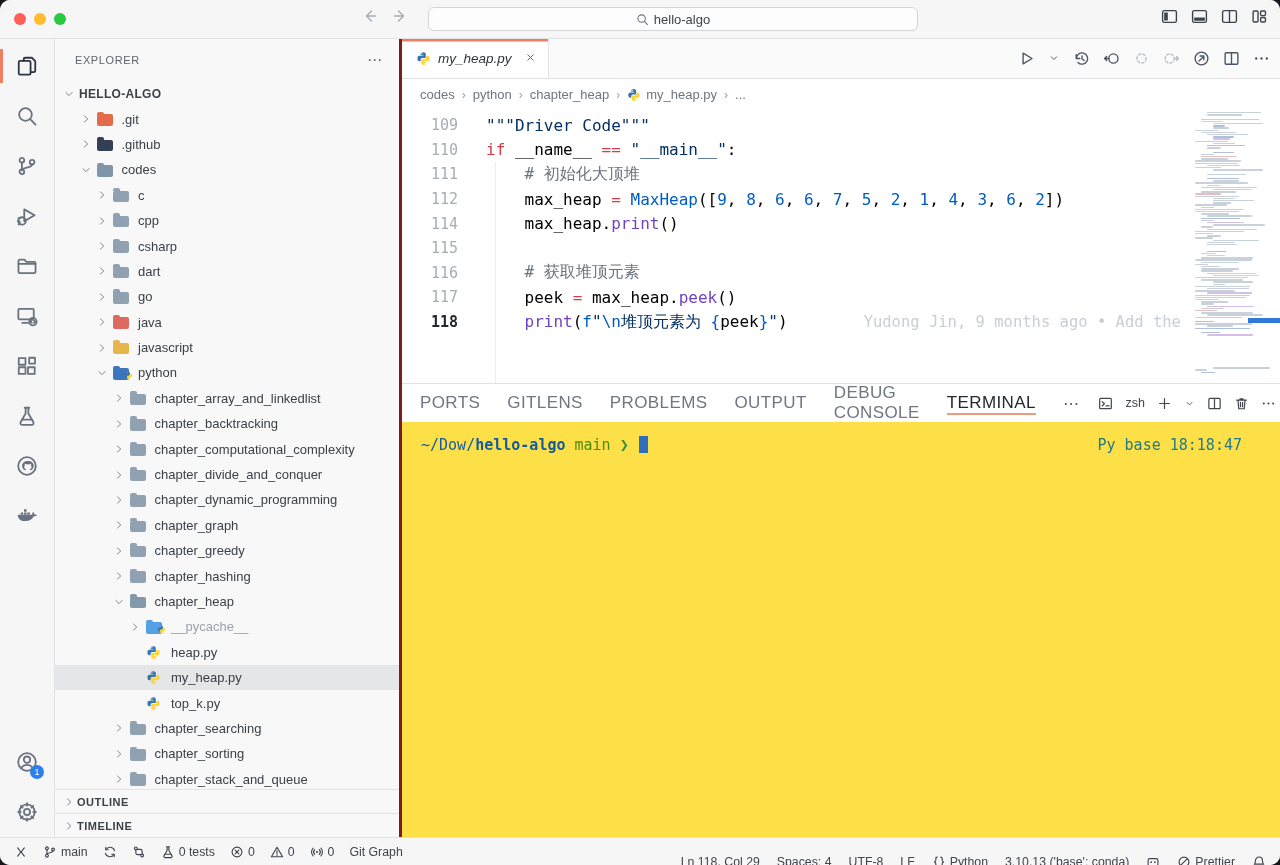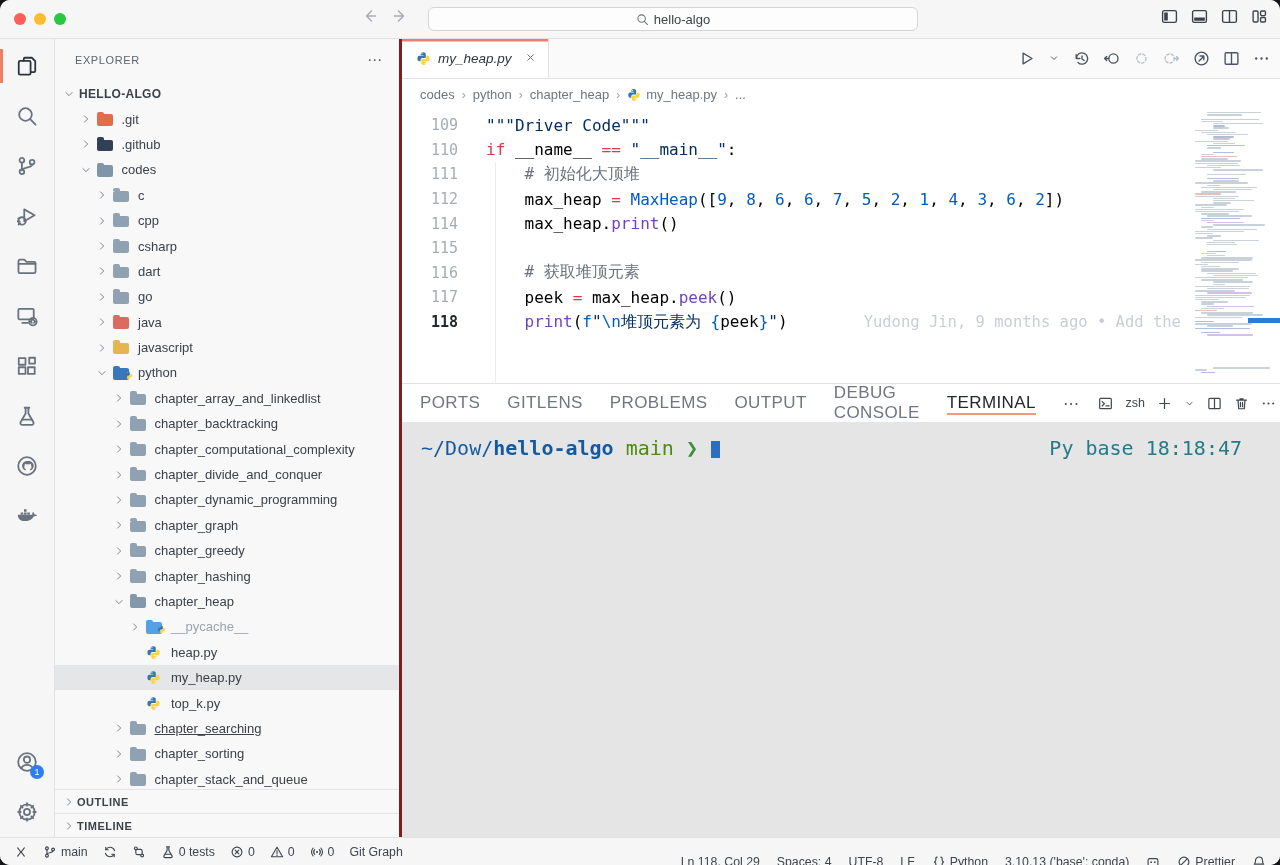--- a/index.html
+++ b/index.html
@@ -84,21 +84,21 @@
   
   .panel{flex:1;border-top:1px solid #e2e2e4;display:flex;flex-direction:column;min-height:0;}
   .panel-head{height:38px;display:flex;align-items:center;padding:0 10px 0 18px;flex:none;position:relative;}
   .ptab{font-size:17px;letter-spacing:.4px;color:#707780;margin-right:27px;cursor:pointer;
         height:38px;display:flex;align-items:center;position:relative;}
   .ptab.active{color:#24292e;}
   .ptab.active::after{content:'';position:absolute;left:0;right:0;bottom:7px;height:2px;background:#ee9a80;}
   .ptab-more{color:#555b63;letter-spacing:1.5px;margin-right:18px;cursor:pointer;}
   .panel-right{margin-left:auto;display:flex;align-items:center;gap:12px;color:#42484f;}
   .panel-right .zsh{display:flex;align-items:center;gap:5px;font-size:12.5px;}
-  .terminal{flex:1;position:relative;background:#e5e5e5;font-family:"DejaVu Sans Mono",monospace;font-size:20px;}
+  .terminal{flex:1;position:relative;background:#fde047;font-family:"DejaVu Sans Mono",monospace;font-size:15px;}
   .prompt{position:absolute;left:19px;top:14px;white-space:pre;}
   .t-path{color:#155a9e;} .t-path-b{color:#155a9e;font-weight:700;} .t-branch{color:#4f8a10;} .t-arrow{color:#3c8e3c;}
   .cursor{display:inline-block;width:9px;height:17px;background:#2c6fbe;vertical-align:-3px;margin-left:1px;}
   .t-right{position:absolute;right:38px;top:14px;color:#267a85;}
   
   .statusbar{height:27px;background:#f6f6f7;border-top:1px solid #e2e2e4;display:flex;align-items:center;
              padding:0 14px;font-size:12.3px;color:#3f454d;flex:none;}
   .sb-item{display:flex;align-items:center;gap:4px;margin-right:15px;cursor:pointer;white-space:nowrap;}
   .sb-right{margin-left:auto;display:flex;align-items:center;}
   .sb-right .sb-item{margin-right:0;margin-left:17px;margin-top:20px;}
@@ -640,21 +640,21 @@
                 <svg width="15" height="15" viewBox="0 0 16 16" fill="none" stroke="currentColor" stroke-width="1.3" stroke-linecap="round" stroke-linejoin="round">
                   <path fill="#3776ab" stroke="none" d="M7.9 1.2c-1.9 0-2.9.8-2.9 2v1.2h3v.6H3.6c-1.5 0-2.1 1.4-2.1 3 0 1.6.6 3 2.1 3h1.3V9.4c0-1.3 1-2 2.3-2h3.2V3.2c0-1.2-.9-2-2.5-2z"></path>
                   <path fill="#ffd43b" stroke="none" d="M8.1 14.8c1.9 0 2.9-.8 2.9-2v-1.2H8v-.6h4.4c1.5 0 2.1-1.4 2.1-3 0-1.6-.6-3-2.1-3h-1.3v1.6c0 1.3-1 2-2.3 2H5.6v4.2c0 1.2.9 2 2.5 2z"></path>
                   <circle cx="6.3" cy="2.8" r=".6" fill="#fff" stroke="none"></circle>
                   <circle cx="9.7" cy="13.2" r=".6" fill="#fff" stroke="none"></circle>
                 </svg>
               </span>
             </span>
             <span class="tlabel">top_k.py</span>
           </div>
-          <div class="trow" style="padding-left: 55.5px; text-decoration: underline;">
+          <div class="trow" style="padding-left: 55.5px;">
             <span class="chev ">
               <span class="ic">
                 <svg width="12" height="12" viewBox="0 0 16 16" fill="none" stroke="currentColor" stroke-width="1.3" stroke-linecap="round" stroke-linejoin="round">
                   <path d="M6 3.8L10.2 8 6 12.2"></path>
                 </svg>
               </span>
             </span>
             <span class="ficon">
               <span class="fold" style="background: rgb(144, 162, 178);"></span>
             </span>

